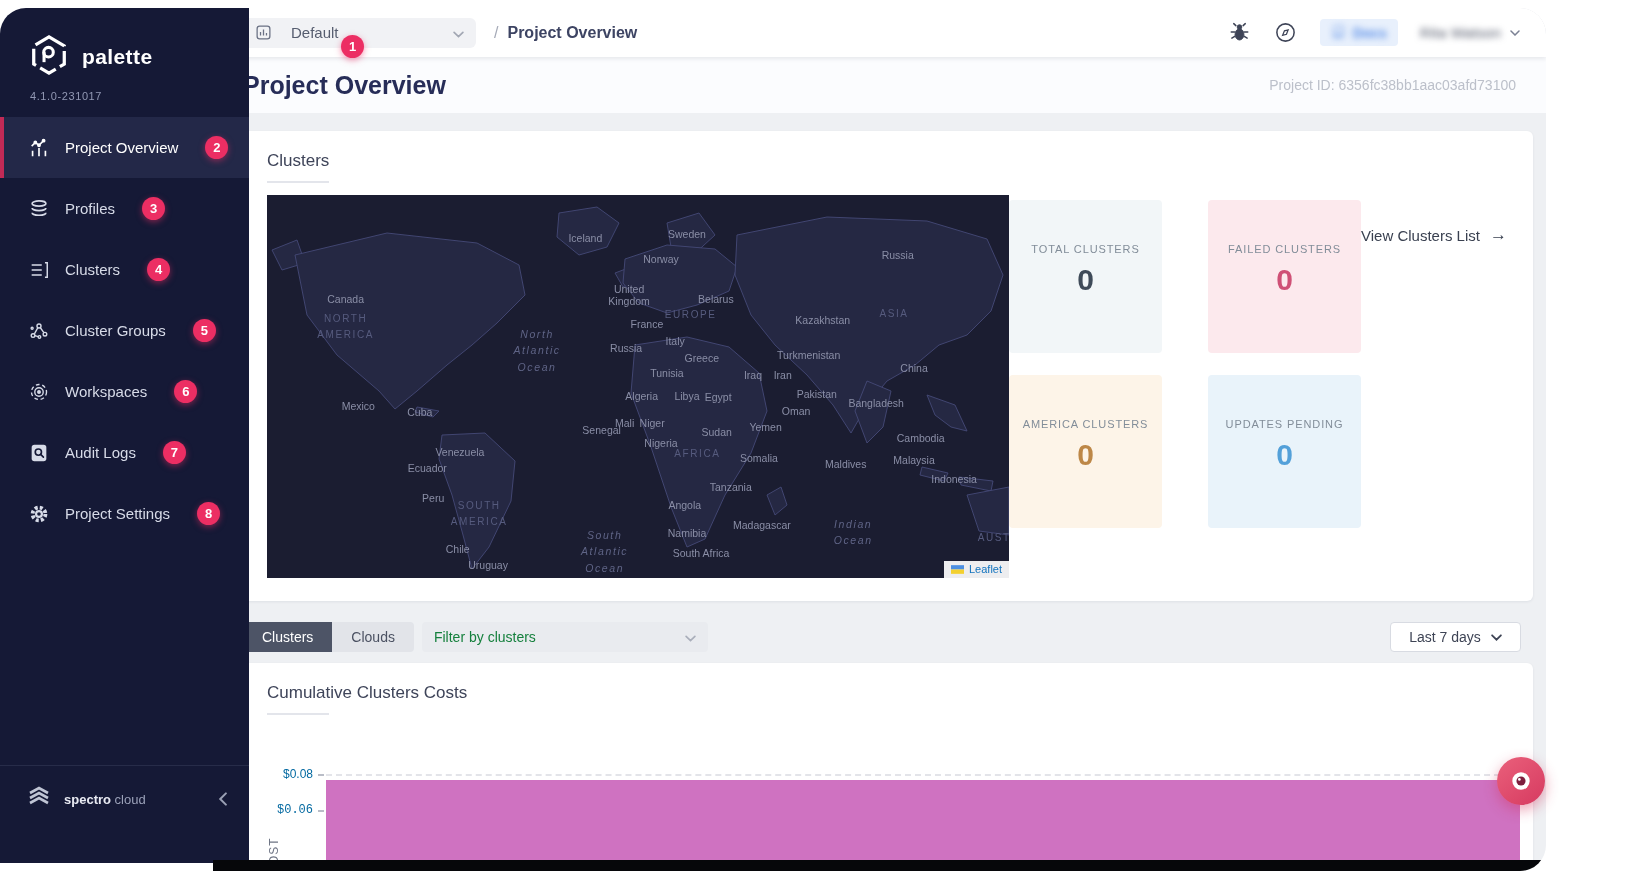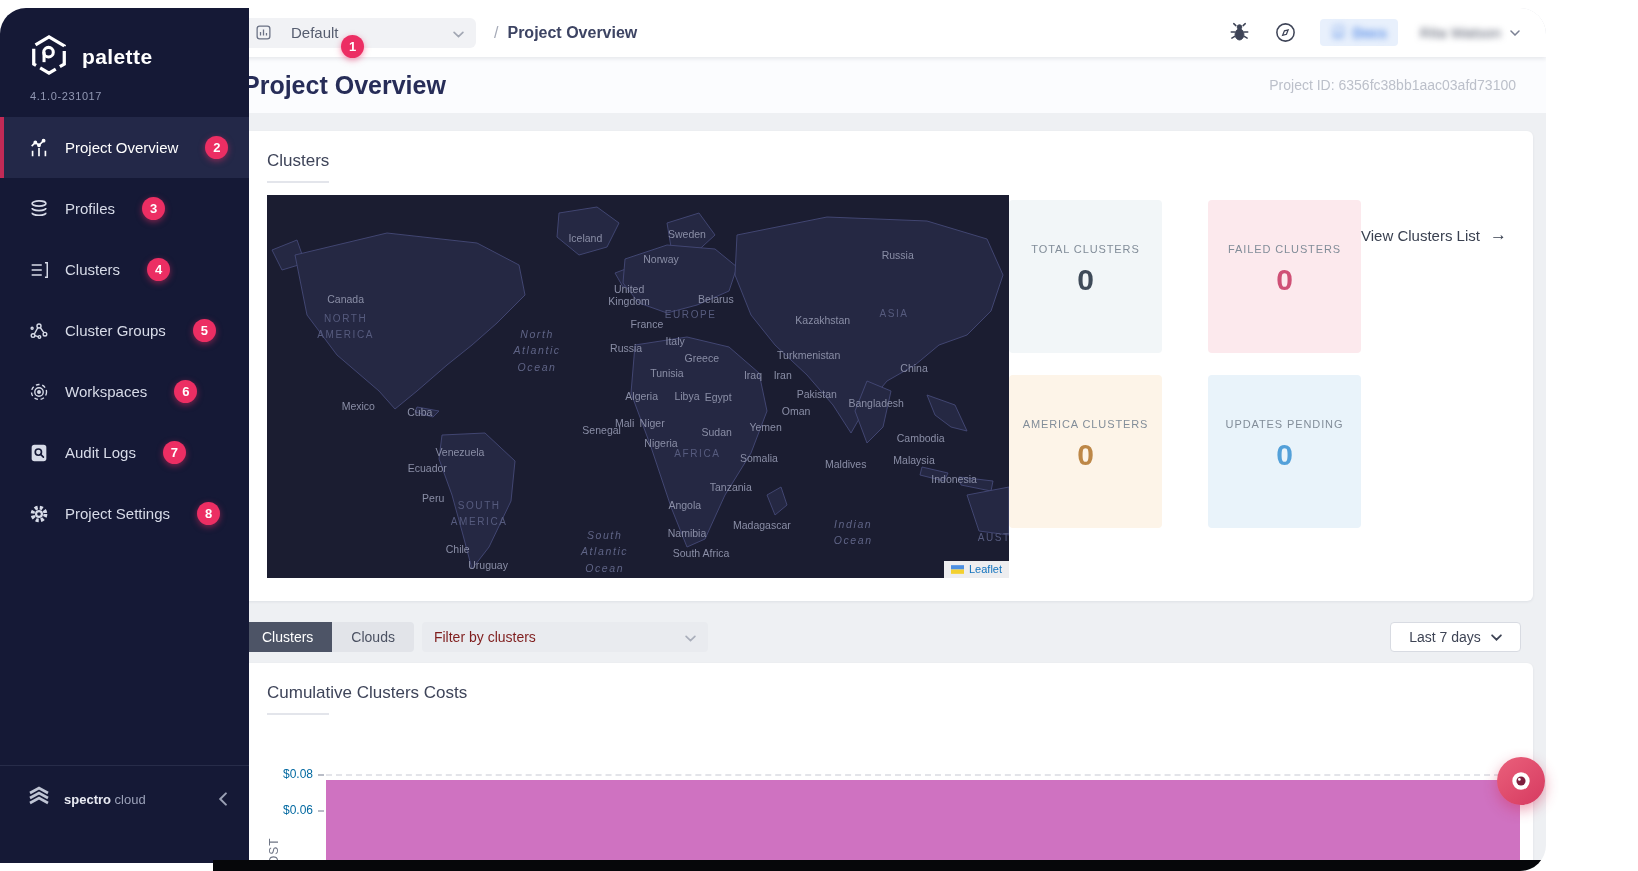--- a/index.html
+++ b/index.html
@@ -75,21 +75,21 @@
   .stat-value{font-size:30px;font-weight:700;margin-top:8px;}
   .view-link{margin-top:30px;display:flex;align-items:center;gap:10px;font-size:15px;font-weight:500;color:#394050;cursor:pointer;}
   .view-link .arrow{font-size:17px;}
 
   
   .tab-row{display:flex;align-items:center;margin:21px 25px 0 30px;height:30px;}
   .tab{height:30px;display:flex;align-items:center;padding:0 19px;font-size:14px;cursor:pointer;}
   .tab.active{background:#4d5466;color:#fff;border-radius:4px 0 0 4px;font-weight:500;}
   .tab.inactive{background:#e2e4e9;color:#4b5162;border-radius:0 4px 4px 0;}
   .filter-select{margin-left:8px;width:286px;height:30px;background:#e9ebef;border-radius:4px;display:flex;align-items:center;
-    padding:0 12px;color:#7f1d1d;font-size:14px;cursor:pointer;}
+    padding:0 12px;color:#15803d;font-size:14px;cursor:pointer;}
   .filter-select .chev{margin-left:auto;color:#a9aeba;}
   .range-select{margin-left:auto;width:131px;height:30px;background:#fff;border:1px solid #d8dbe2;border-radius:4px;
     display:flex;align-items:center;justify-content:center;gap:10px;font-size:14px;color:#3e4455;cursor:pointer;}
 
   
   #costs-card{position:relative;margin:11px 13px 0 30px;height:250px;padding:20px 24px;}
   .ytick-label{position:absolute;left:24px;width:46px;text-align:right;font-size:12px;color:#0369a1;}
   .tickmark{position:absolute;left:75px;width:6px;height:2px;background:#b9bdc7;}
   .gridline-dashed{position:absolute;left:83px;right:13px;top:111px;border-top:2px dashed #e3e4e9;}
   .cost-bar{position:absolute;left:83px;right:13px;top:117px;bottom:0;background:#cf72c1;}
@@ -410,21 +410,21 @@
       </div>
     </div>
 
     <section class="card" id="costs-card">
       <div class="card-title">Cumulative Clusters Costs</div>
       <div class="title-underline"></div>
       <div class="ytick-label" style="top:104px;">$0.08</div>
       <div class="tickmark" style="top:111px;"></div>
       <div class="gridline-dashed"></div>
       <div class="cost-bar"></div>
-      <div class="ytick-label" style="top:140px;">$0.06</div>
+      <div class="ytick-label" style="top:140px;font-family:Liberation Mono, monospace;">$0.06</div>
       <div class="tickmark" style="top:147px;"></div>
       <div class="cost-axis-label">COST</div>
     </section>
 
     <div class="bottom-cutoff"></div>
   </div>
 
   <div class="fab">
     <svg width="26" height="26" viewBox="0 0 24 24">
       <circle cx="12" cy="12" r="8" fill="#fff"></circle>

